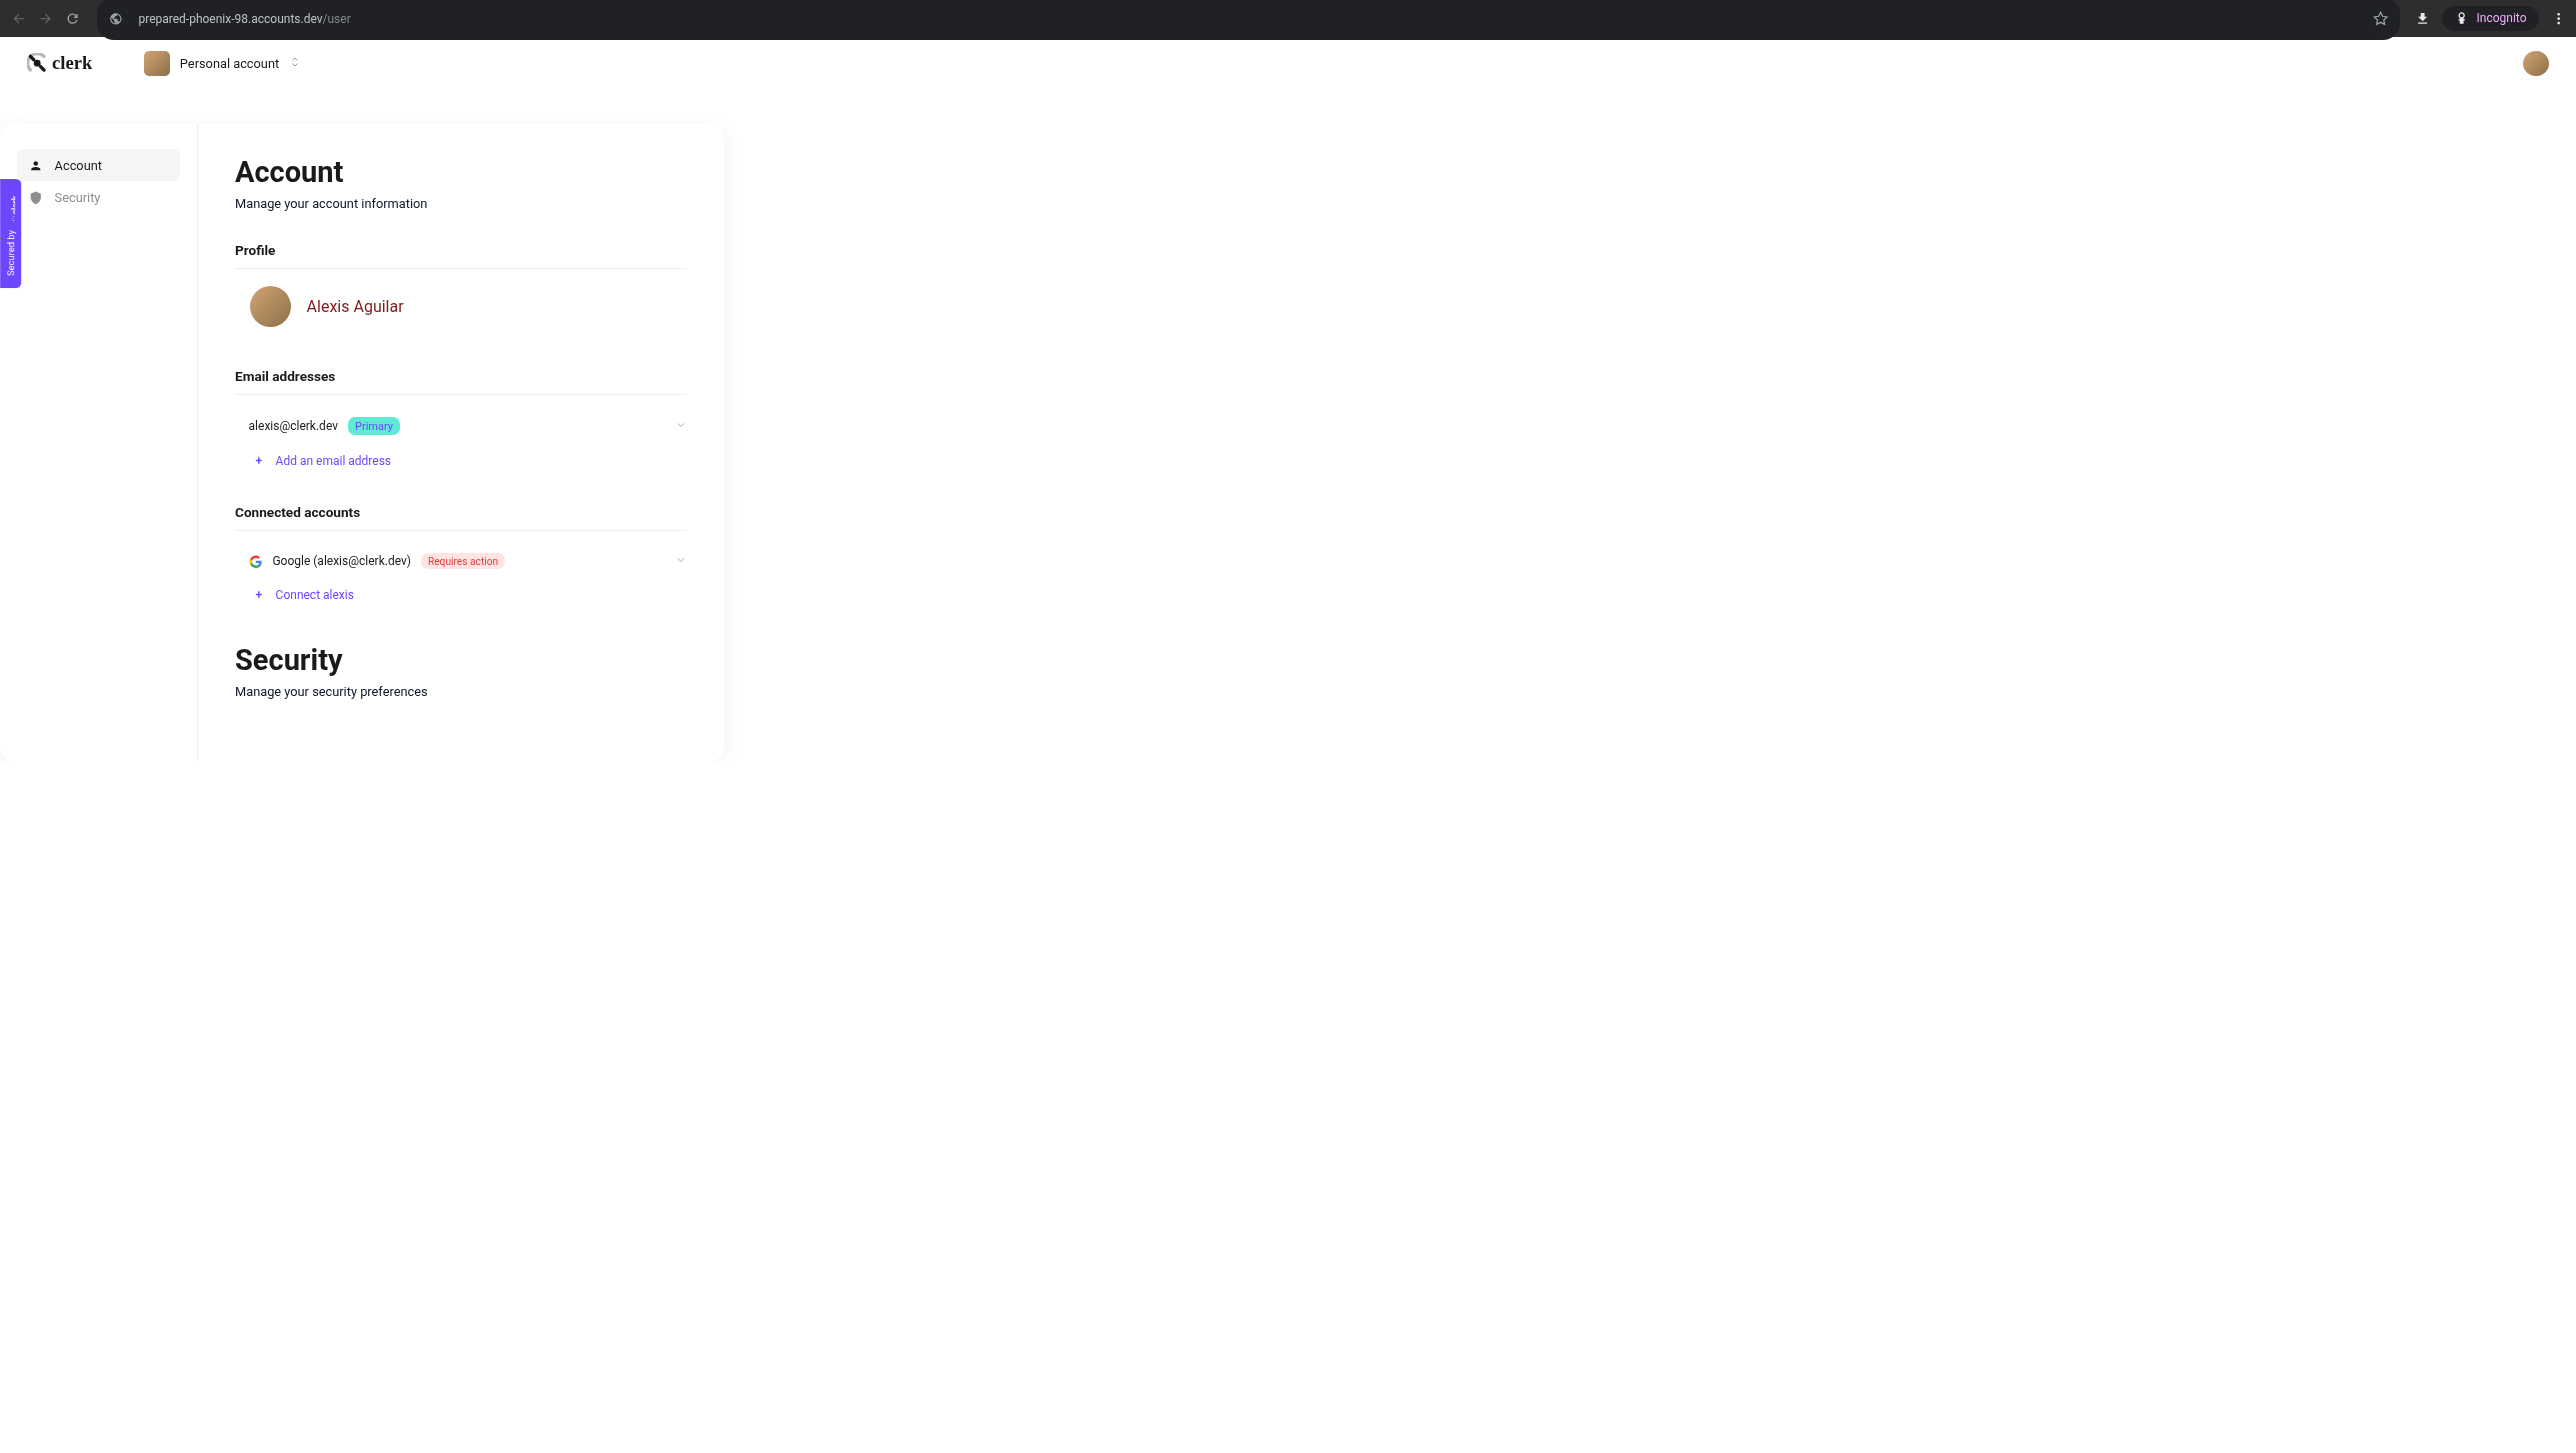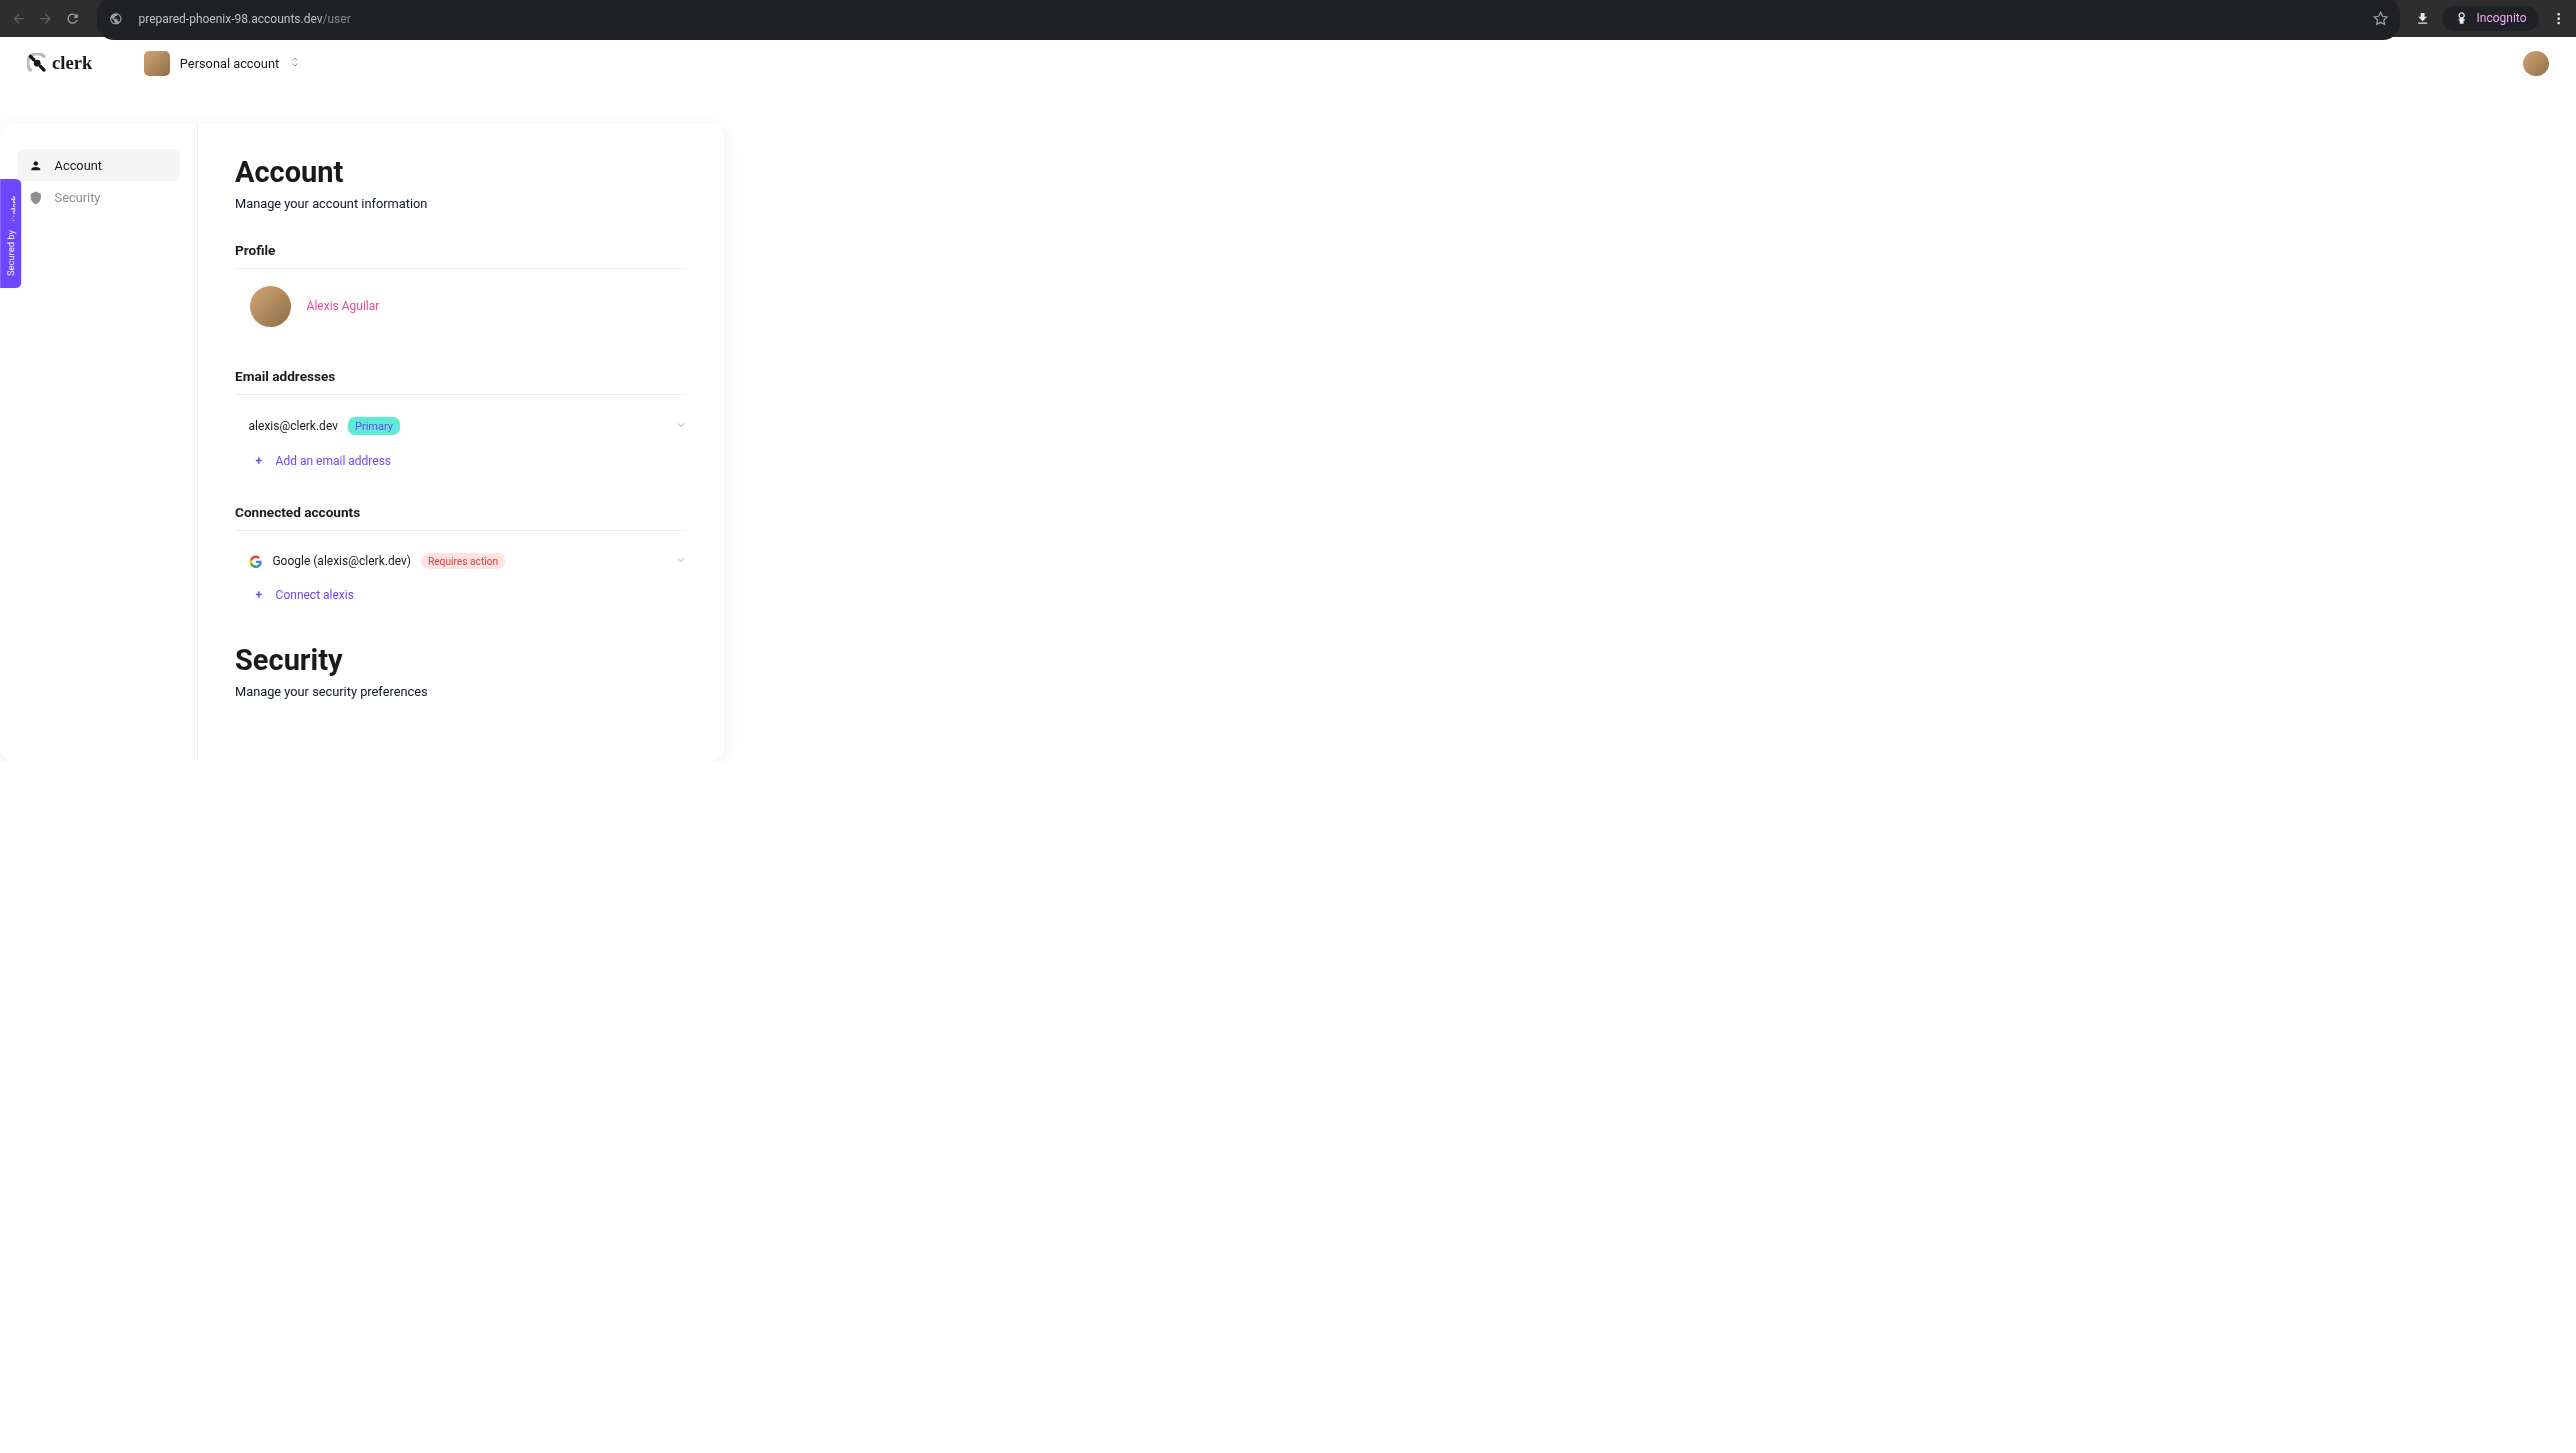--- a/index.html
+++ b/index.html
@@ -239,22 +239,22 @@
     }
     
     .profile-avatar {
       width: 41px;
       height: 41px;
       border-radius: 50%;
       background: linear-gradient(135deg, #d4a574, #8b6f47);
     }
     
     .profile-name {
-      font-size: 12px;
-      color: #ec4899;
+      font-size: 16px;
+      color: #7f1d1d;
     }
     
     .email-row, .account-row {
       display: flex;
       align-items: center;
       justify-content: space-between;
       padding: 5.1px 0 5.1px 13.6px;
       margin-bottom: 13.6px;
     }
     

